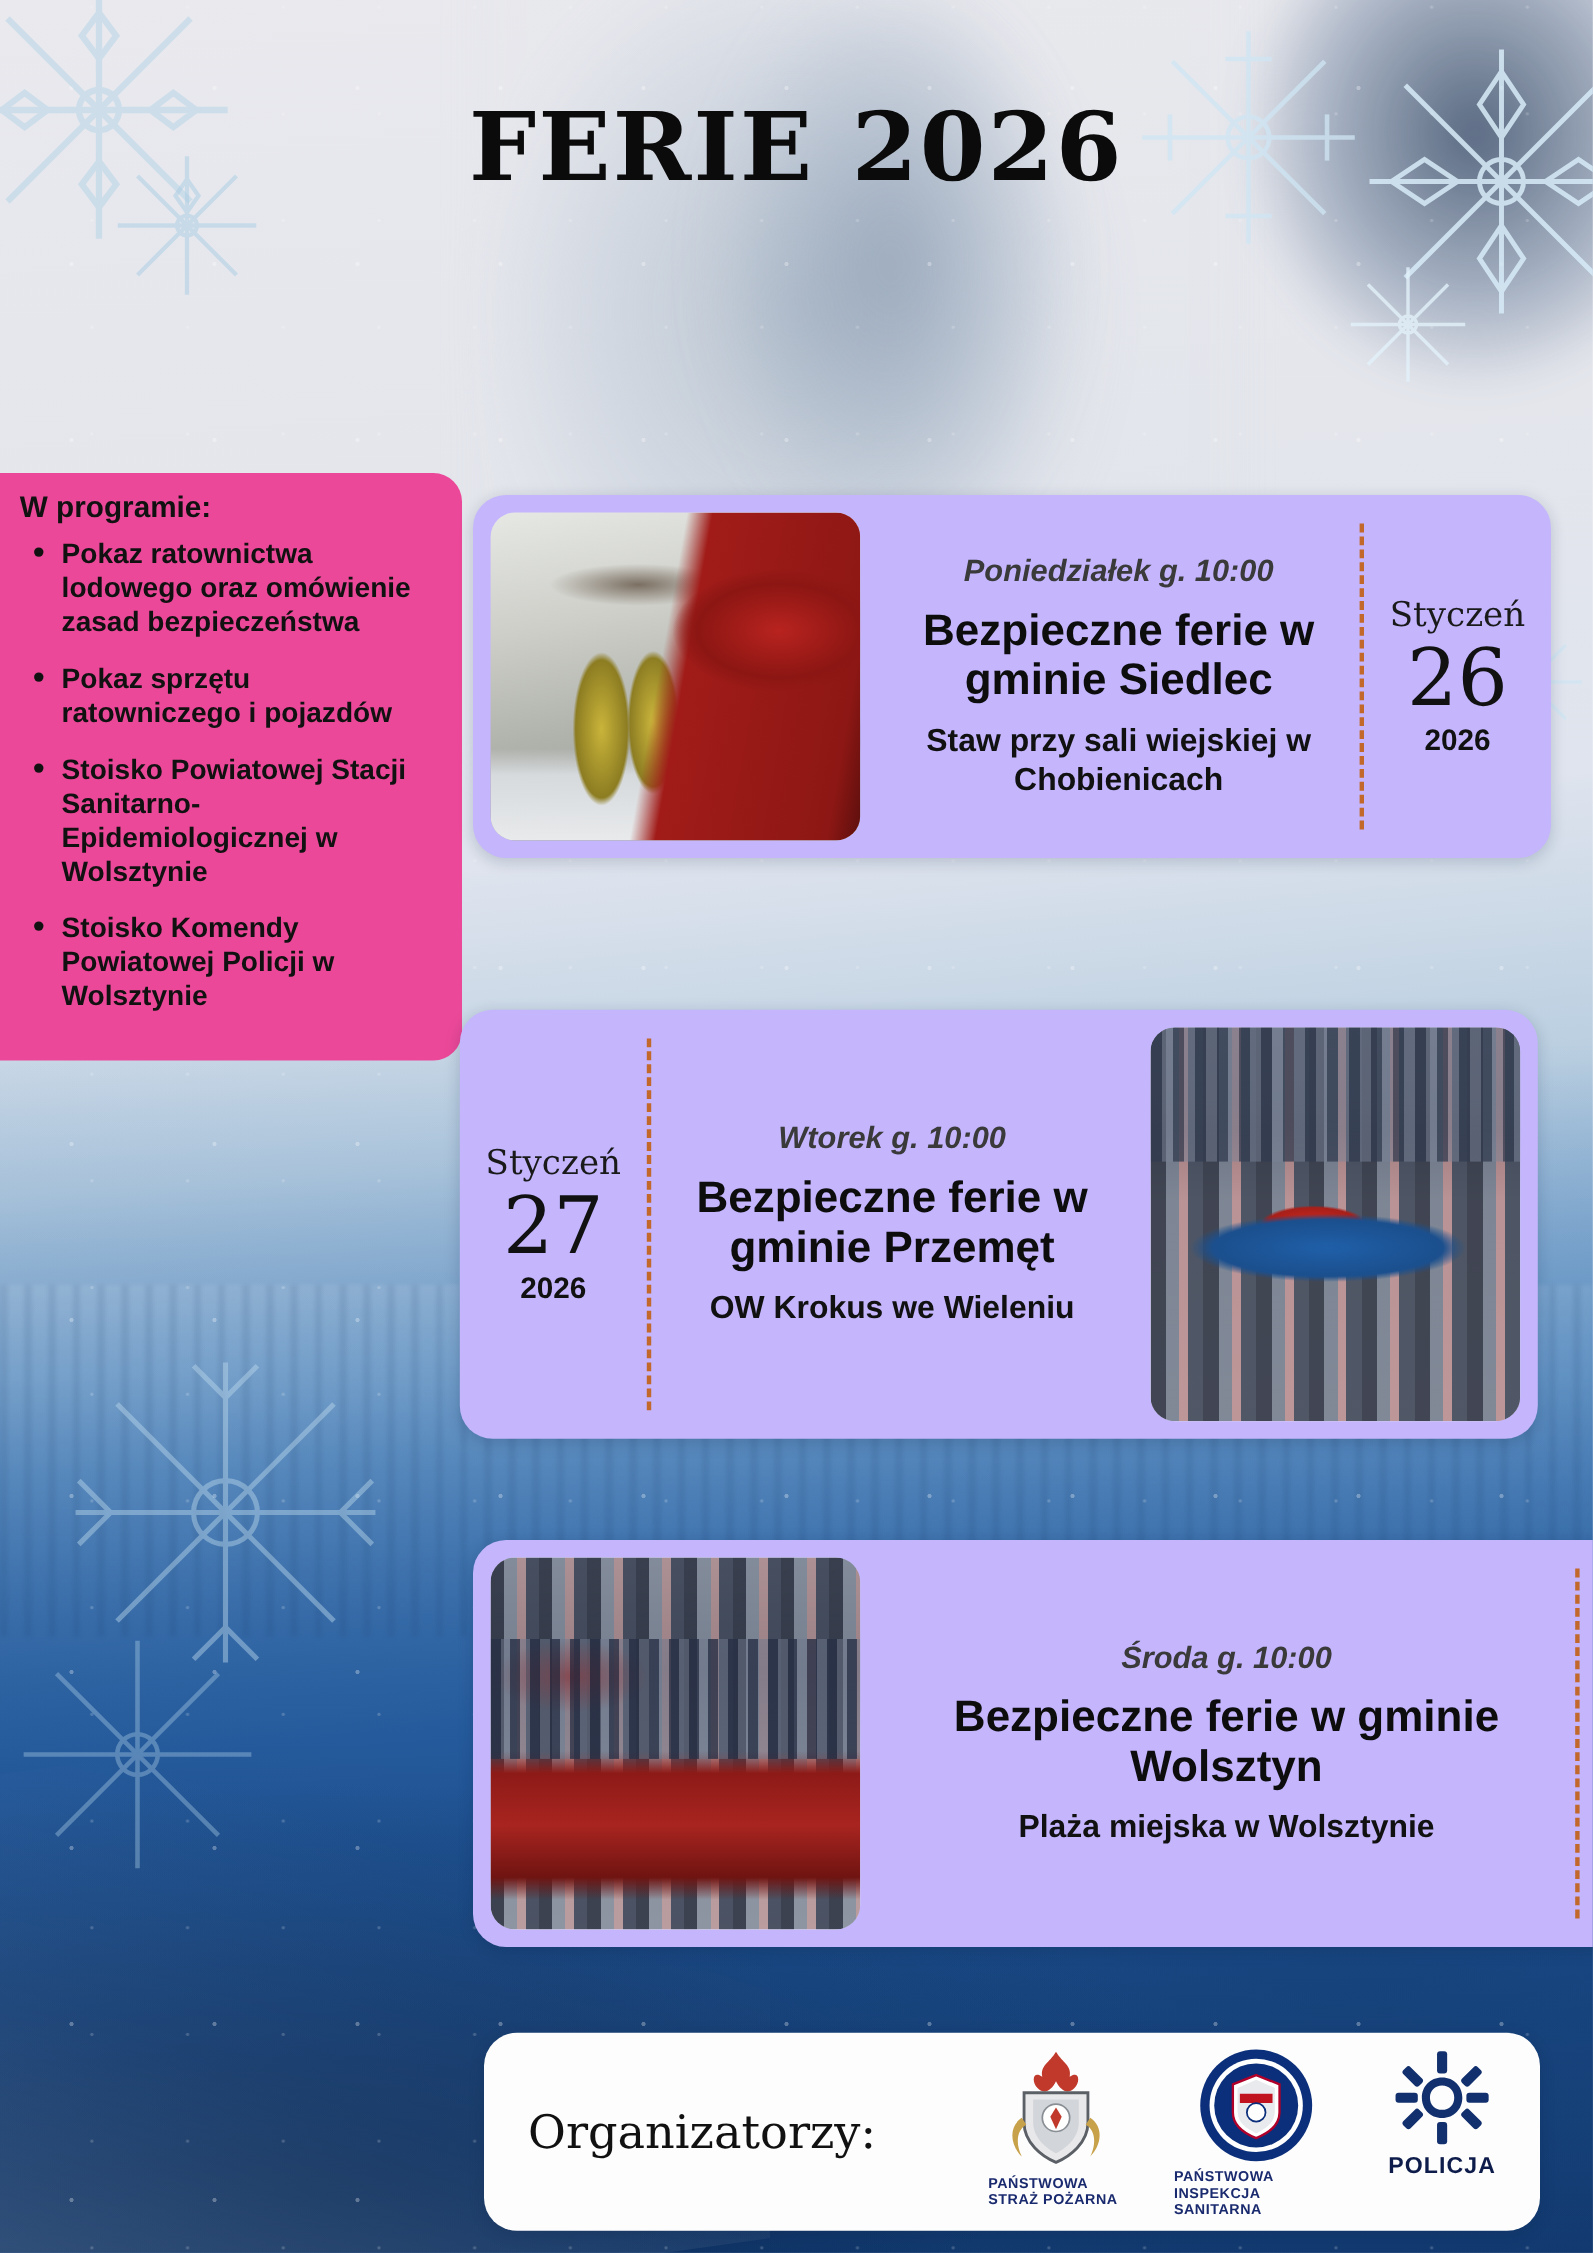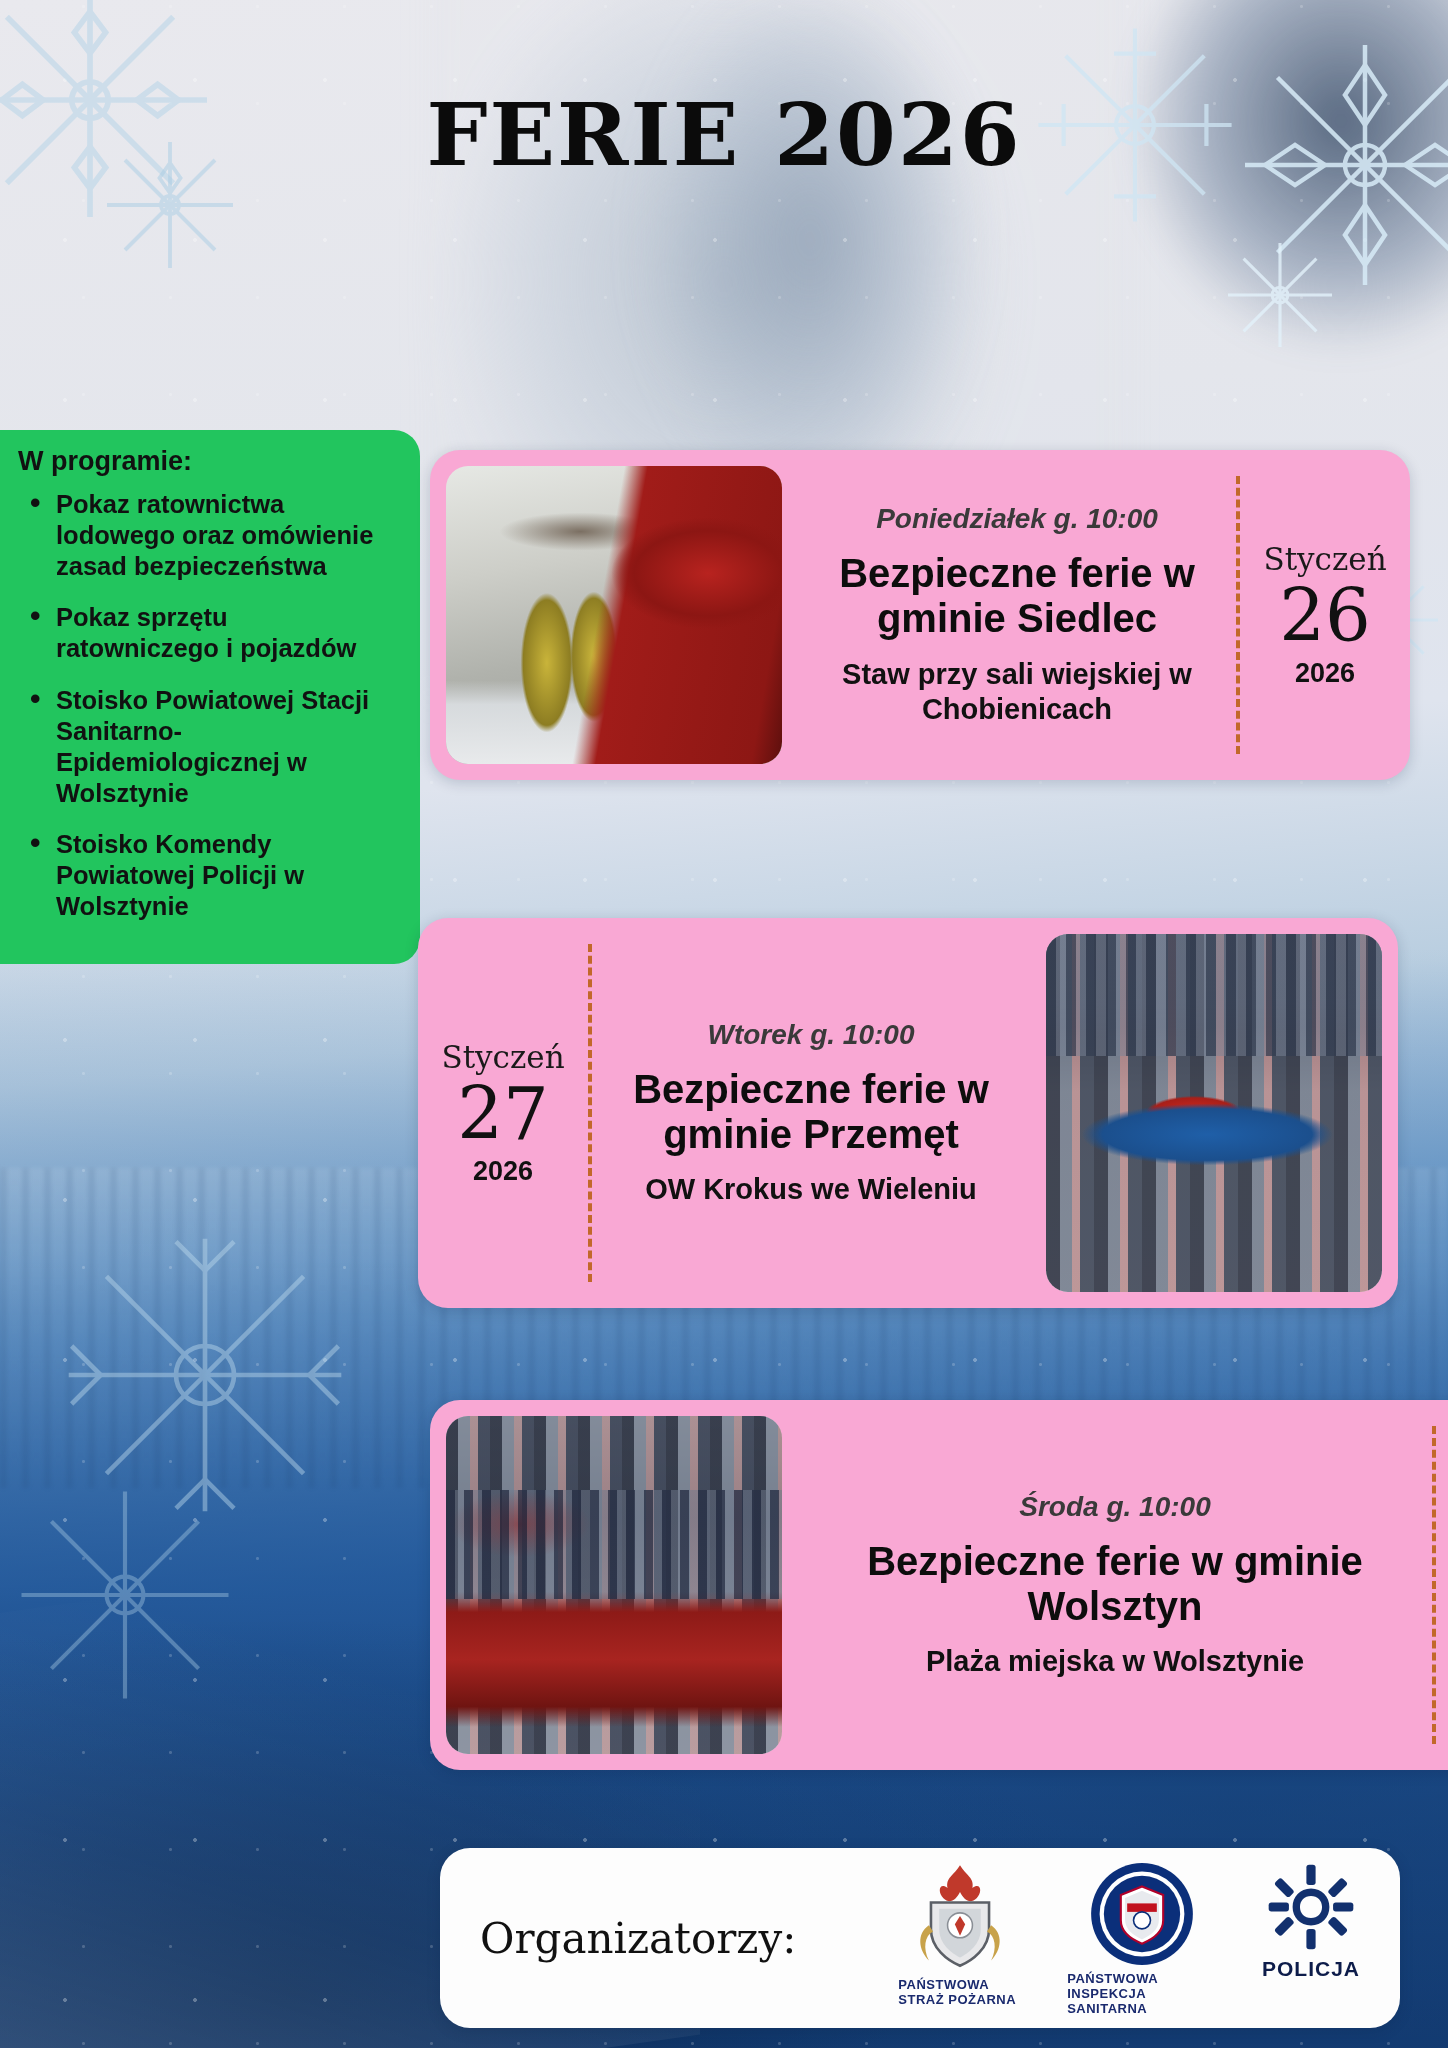--- a/index.html
+++ b/index.html
@@ -79,38 +79,38 @@
   .title-bottom {
     font-family: "DejaVu Serif", serif;
     font-weight: 700; font-size: 86px; color: #0b0b0b;
     letter-spacing: 2px; margin-top: 6px;
   }
   .title-bottom .yr { margin-left: 34px; }
 
   
   .program {
     position: absolute; left: 0; top: 430px; width: 420px;
-    background: #22c55e;
+    background: #ec4899;
     border-top-right-radius: 26px; border-bottom-right-radius: 26px;
     padding: 16px 24px 22px 18px;
     z-index: 6;
   }
   .program h2 { font-size: 27px; font-weight: 700; color: #111; margin-bottom: 12px; }
   .program ul { list-style: none; }
   .program li {
     position: relative; padding-left: 38px; margin-bottom: 20px;
     font-size: 25.5px; line-height: 1.22; font-weight: 700; color: #111;
   }
   .program li::before {
     content: "•"; position: absolute; left: 12px; top: -4px; font-size: 30px; line-height: 1.2;
   }
 
   
   .card {
-    position: absolute; background: #f9a8d4; border-radius: 30px;
+    position: absolute; background: #c4b5fd; border-radius: 30px;
     display: flex; align-items: stretch; z-index: 7;
     box-shadow: 0 3px 14px rgba(10,30,60,0.18);
   }
   #card-1 { left: 430px; top: 450px; width: 980px; height: 330px; }
   #card-2 { left: 418px; top: 918px; width: 980px; height: 390px; }
   #card-3 { left: 430px; top: 1400px; width: 1176px; height: 370px; }
 
   .card-photo { width: 336px; border-radius: 22px; margin: 16px; flex: 0 0 auto; overflow: hidden; position: relative; }
   .card-body { flex: 1 1 auto; display: flex; flex-direction: column; justify-content: center; align-items: center; text-align: center; padding: 10px 18px; }
   .card-day {

